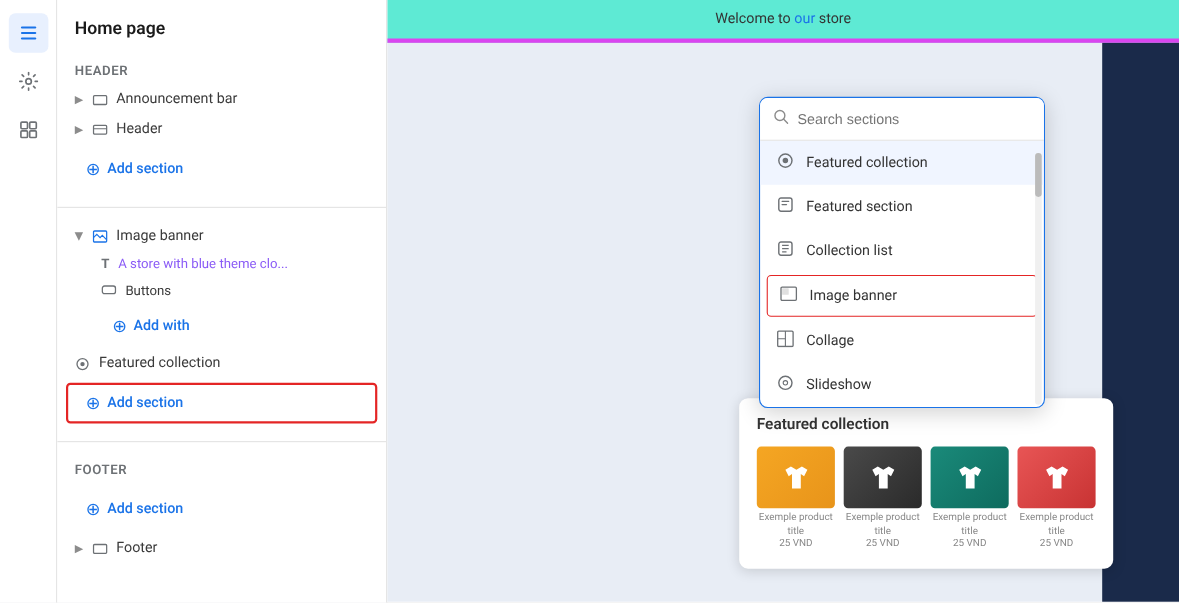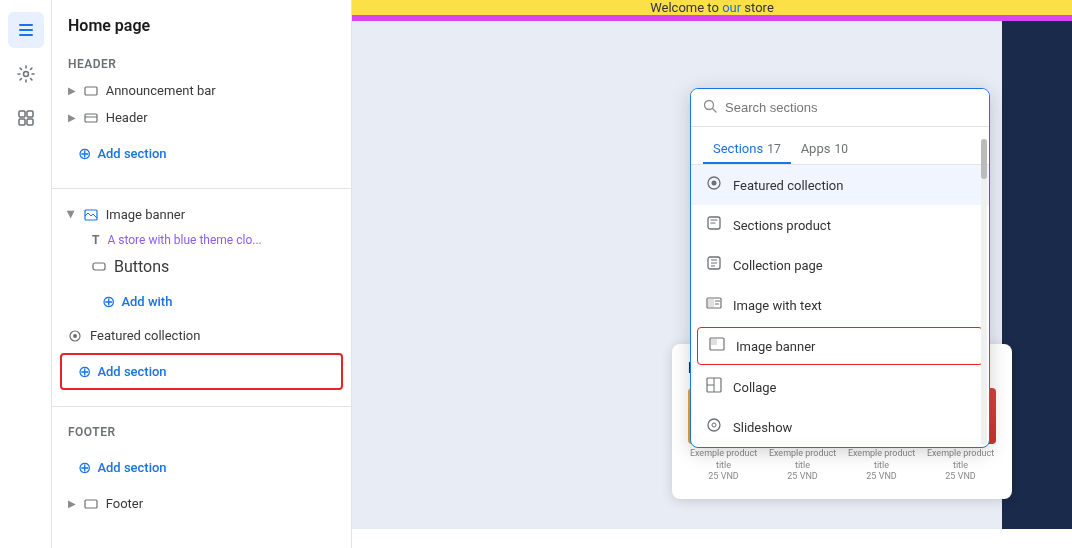--- a/index.html
+++ b/index.html
@@ -219,21 +219,21 @@
       border-radius: 4px;
       margin: 2px 6px;
       padding: 8px 10px;
     }
 
     
     .dropdown-overlay-wrapper {
       position: absolute;
       top: 88px;
       left: 338px;
-      width: 300px;
+      width: 260px;
       background: #fff;
       border: 1.5px solid #1a73e8;
       border-radius: 8px;
       box-shadow: 0 4px 20px rgba(0,0,0,0.18);
       z-index: 100;
       overflow: hidden;
     }
     .scrollbar-track {
       position: absolute;
       right: 2px;
@@ -319,21 +319,21 @@
       <span>Image banner</span>
     </div>
     <div class="tree-item-child">
       <span style="color:#6d7175;font-weight:bold;font-size:12px;">T</span>
       <span style="color:#8b5cf6;font-size:12px;">A store with blue theme clo...</span>
     </div>
     <div class="tree-item-child">
       <svg width="14" height="14" viewBox="0 0 14 14">
           <rect x="1" y="3" width="12" height="7" rx="2" stroke="#6d7175" stroke-width="1.2" fill="none"></rect>
         </svg>
-      <span style="font-size:16px;">Buttons</span>
+      <span style="font-size:12px;">Buttons</span>
     </div>
     <div style="padding-left:32px;">
       <div class="add-section-btn" style="margin:2px 0;">
         <span style="font-size:16px;color:#1a73e8;">⊕</span>
         <span>Add with</span>
       </div>
     </div>
     <div class="tree-item">
       <svg width="14" height="14" viewBox="0 0 14 14">
           <circle cx="7" cy="7" r="5" stroke="#6d7175" stroke-width="1.2" fill="none"></circle>
@@ -363,21 +363,21 @@
         </svg>
       <span>Footer</span>
     </div>
   </div>
 </div>
 
 <div class="preview-area">
 
   <div style="background:#fff; height:100%; position:relative; overflow:hidden;">
 
-    <div style="background:#fde047; border-bottom:6px solid #d946ef; padding:0 20px; text-align:center; font-size:13px; color:#333;"><span>Welcome to </span><a href="#" style="color:#1a73e8;text-decoration:none;">our</a><span> store</span></div>
+    <div style="background:#5eead4; border-bottom:4px solid #d946ef; padding:10px 20px; text-align:center; font-size:13px; color:#333;"><span>Welcome to </span><a href="#" style="color:#1a73e8;text-decoration:none;">our</a><span> store</span></div>
 
     <div style="background:#e8edf5; height:calc(100% - 40px); position:relative;">
 
       <div style="position:absolute; right:0; top:0; bottom:0; width:70px; background:#1a2a4a;"></div>
 
       <div class="featured-card">
         <div class="featured-card-title">Featured collection</div>
         <div class="product-grid">
 
           <div class="product-item">
@@ -425,71 +425,50 @@
     <div class="search-box">
       <span class="search-icon">
         <svg width="14" height="14" viewBox="0 0 14 14" fill="none">
           <circle cx="6" cy="6" r="4.5" stroke="#8c8c8c" stroke-width="1.3"></circle>
           <line x1="9.5" y1="9.5" x2="13" y2="13" stroke="#8c8c8c" stroke-width="1.3" stroke-linecap="round"></line>
         </svg>
       </span>
       <input type="text" placeholder="Search sections" style="">
     </div>
 
-    <div class="dropdown-tabs">
-      <div class="dropdown-tab active">
-        <span>Sections</span>
-        <span class="tab-count">17</span>
-      </div>
-      <div class="dropdown-tab">
-        <span>Apps</span>
-        <span class="tab-count">10</span>
-      </div>
-    </div>
 
     <div class="dropdown-list">
       <div class="dropdown-item selected">
         <span class="di-icon">
           <svg width="16" height="16" viewBox="0 0 16 16" fill="none">
               <circle cx="8" cy="8" r="6" stroke="#6d7175" stroke-width="1.3"></circle>
               <circle cx="8" cy="8" r="2.5" fill="#6d7175"></circle>
             </svg>
         </span>
         <span>Featured collection</span>
       </div>
       <div class="dropdown-item">
         <span class="di-icon">
           <svg width="16" height="16" viewBox="0 0 16 16" fill="none">
               <rect x="2" y="2" width="12" height="12" rx="2" stroke="#6d7175" stroke-width="1.3"></rect>
               <path d="M5 5h6M5 8h4" stroke="#6d7175" stroke-width="1.2" stroke-linecap="round"></path>
             </svg>
         </span>
-        <span>Sections product</span>
+        <span>Featured section</span>
       </div>
       <div class="dropdown-item">
         <span class="di-icon">
           <svg width="16" height="16" viewBox="0 0 16 16" fill="none">
               <rect x="2" y="2" width="12" height="12" rx="2" stroke="#6d7175" stroke-width="1.3"></rect>
               <line x1="5" y1="5" x2="11" y2="5" stroke="#6d7175" stroke-width="1.2"></line>
               <line x1="5" y1="8" x2="11" y2="8" stroke="#6d7175" stroke-width="1.2"></line>
               <line x1="5" y1="11" x2="9" y2="11" stroke="#6d7175" stroke-width="1.2"></line>
             </svg>
         </span>
-        <span>Collection page</span>
-      </div>
-      <div class="dropdown-item">
-        <span class="di-icon">
-          <svg width="16" height="16" viewBox="0 0 16 16" fill="none">
-              <rect x="1" y="3" width="14" height="10" rx="1" stroke="#6d7175" stroke-width="1.2"></rect>
-              <rect x="2" y="4" width="6" height="8" fill="#e0e0e0" rx="0.5"></rect>
-              <line x1="9" y1="6" x2="14" y2="6" stroke="#6d7175" stroke-width="1"></line>
-              <line x1="9" y1="9" x2="13" y2="9" stroke="#6d7175" stroke-width="1"></line>
-            </svg>
-        </span>
-        <span>Image with text</span>
+        <span>Collection list</span>
       </div>
 
       <div class="dropdown-item highlighted">
         <span class="di-icon">
           <svg width="16" height="16" viewBox="0 0 16 16" fill="none">
               <rect x="1" y="2" width="14" height="12" rx="1" stroke="#6d7175" stroke-width="1.2"></rect>
               <rect x="2" y="3" width="6" height="6" fill="#e0e0e0" rx="0.5"></rect>
             </svg>
         </span>
         <span>Image banner</span>

